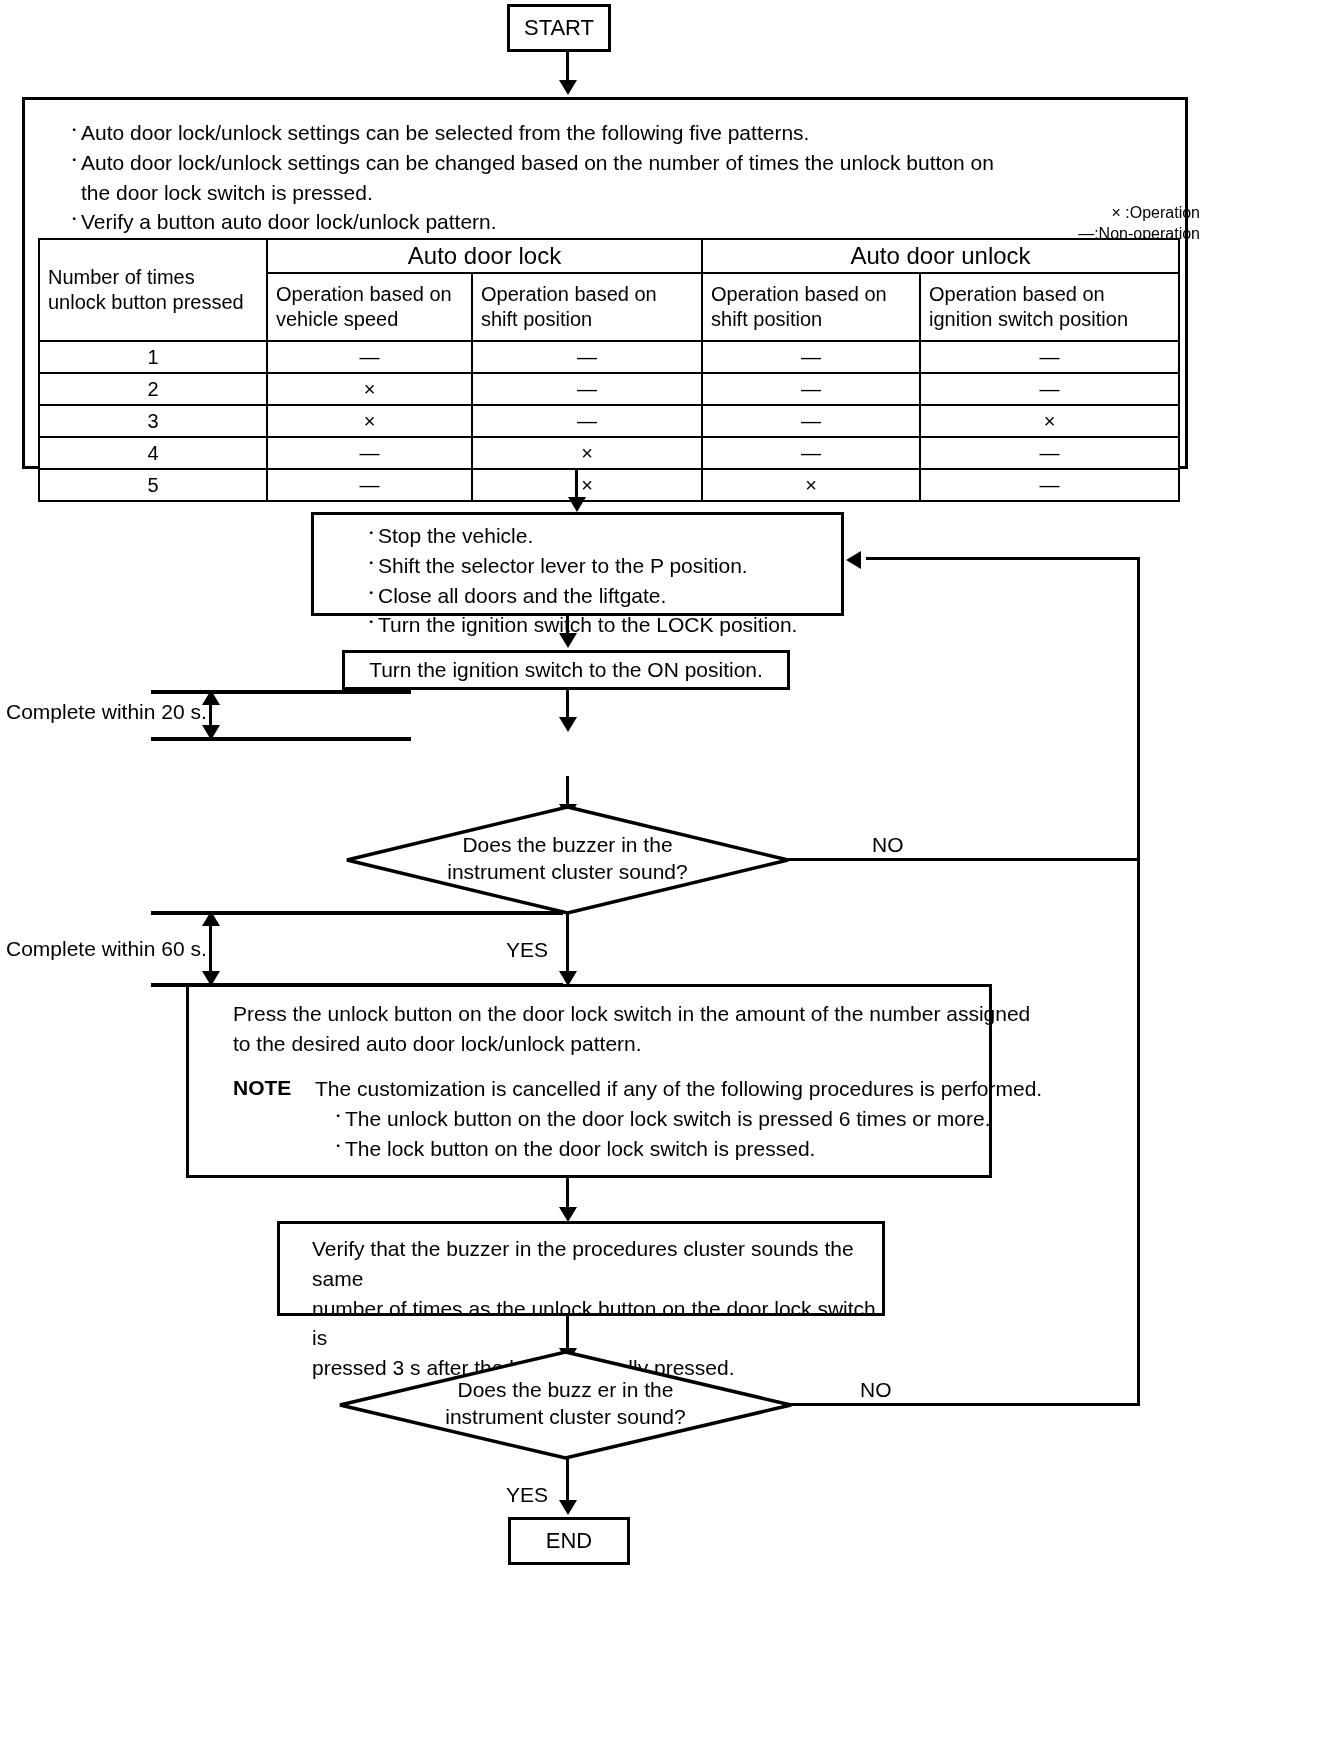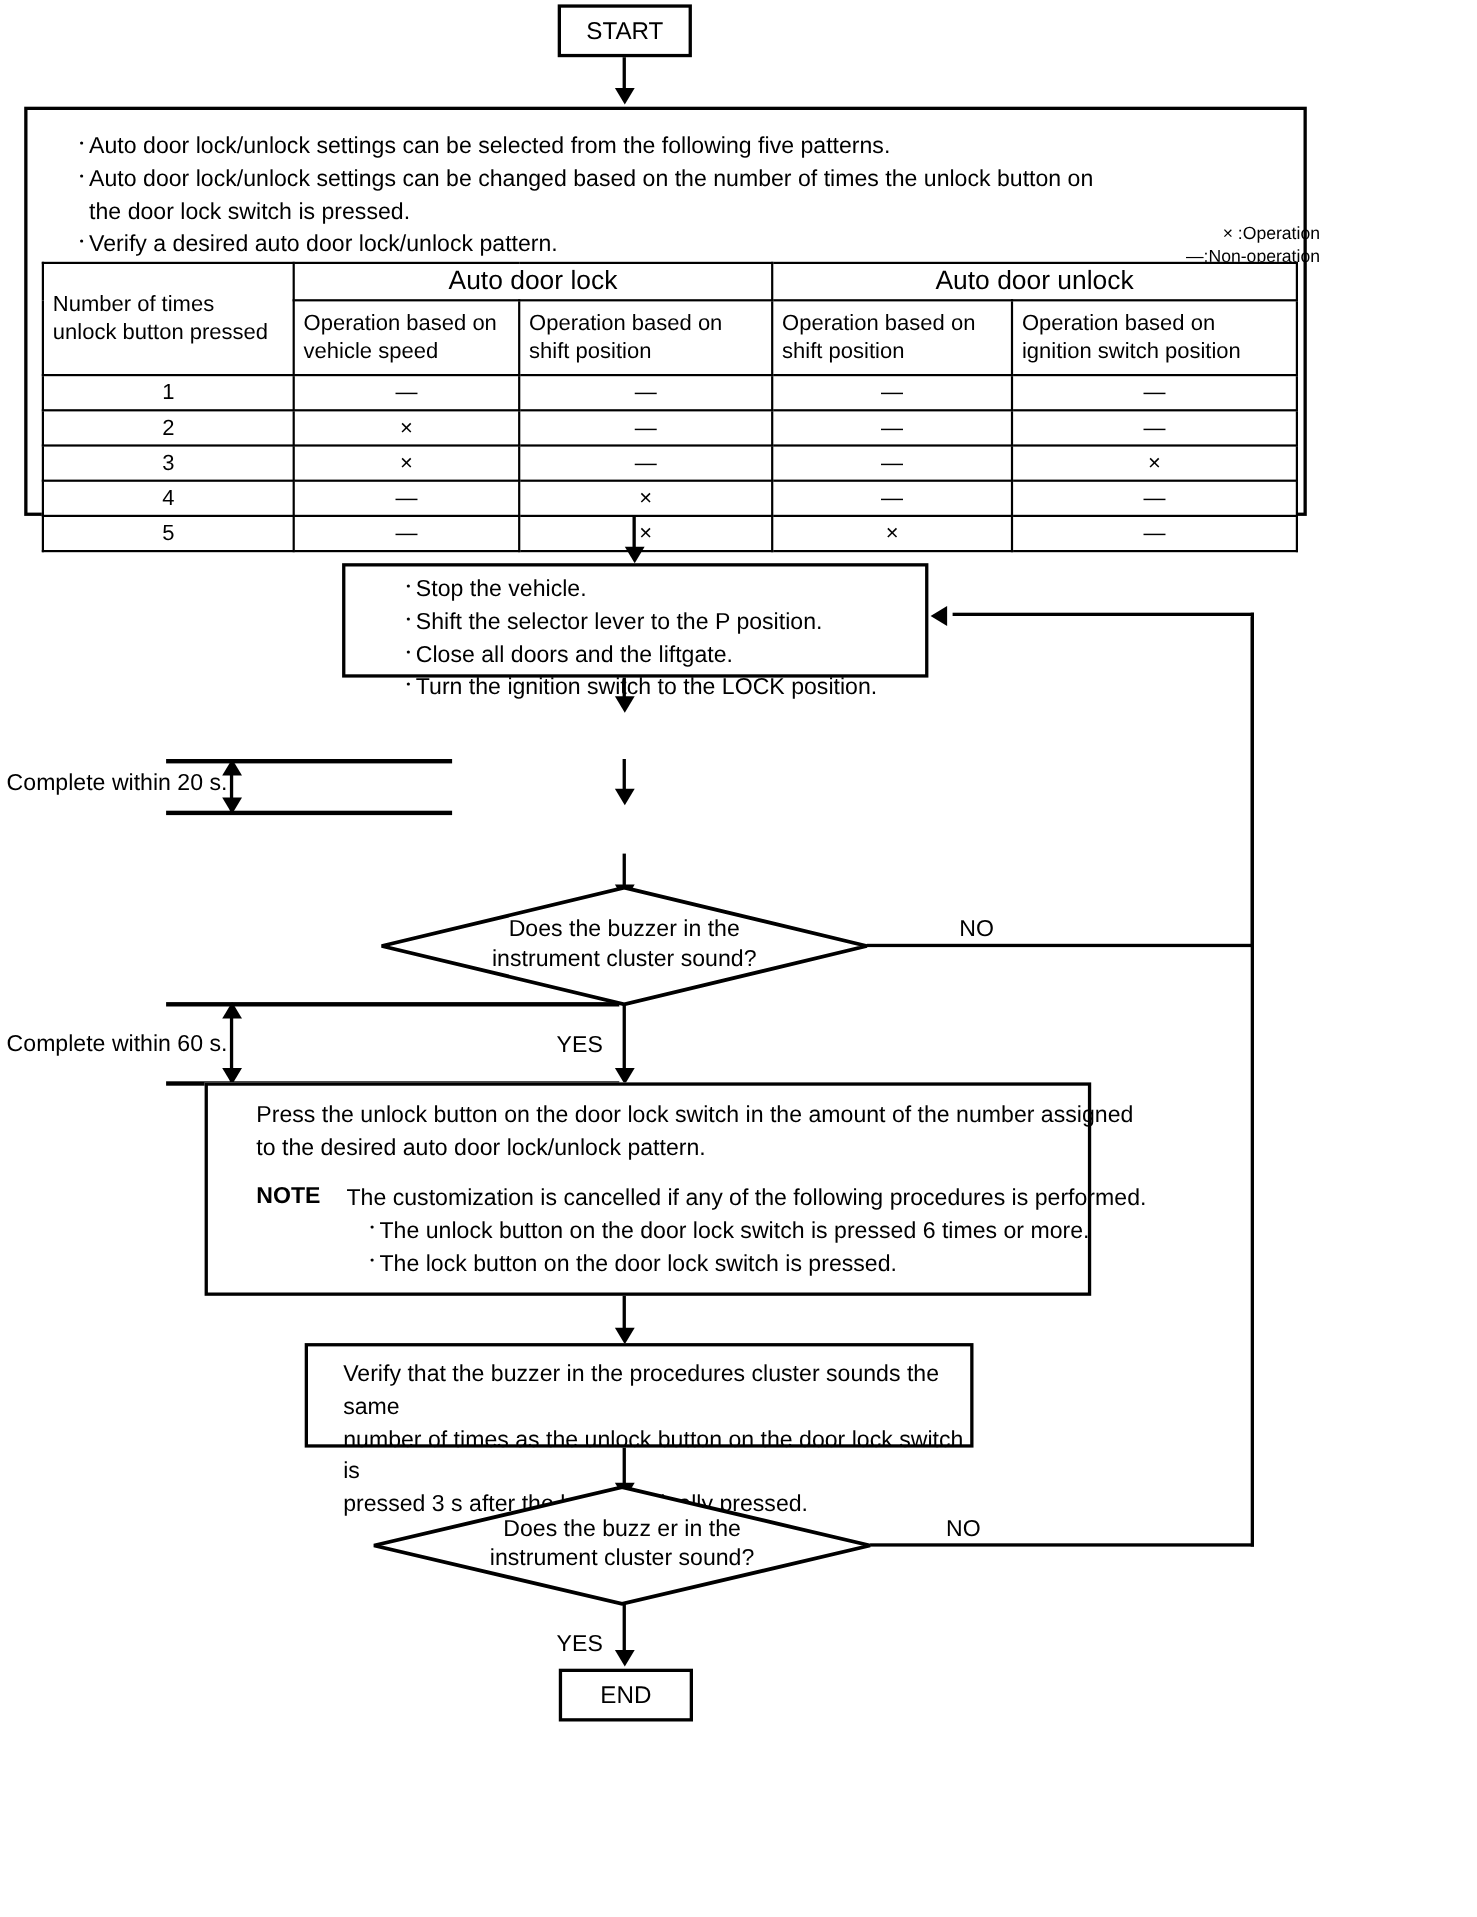--- a/index.html
+++ b/index.html
@@ -142,41 +142,41 @@
     font-size:21px;
     white-space:nowrap;
   }
   .note-label{font-weight:bold;font-size:21px;}
 </style>
 </head>
 <body>
 
 <div id="page">
 
-  <div class="abs terminal" style="left:507px;top:4px;width:122px;height:48px;">
+  <div class="abs terminal" style="left:507px;top:4px;width:104px;height:48px;">
     <span>START</span>
   </div>
 
   <div class="abs vline" style="left:566px;top:52px;width:3px;height:32px;"></div>
   <div class="abs arrow-down" style="left:559px;top:80px;"></div>
 
   <div class="abs infopanel" style="left:22px;top:97px;width:1166px;height:372px;">
 
     <div class="abs bullets" style="left:40px;top:18px;width:960px;">
       <div class="bl">
         <span class="dot">・</span>
         <span class="txt">Auto door lock/unlock settings can be selected from the following five patterns.</span>
       </div>
       <div class="bl">
         <span class="dot">・</span>
         <span class="txt">Auto door lock/unlock settings can be changed based on the number of times the unlock button on the door lock switch is pressed.</span>
       </div>
       <div class="bl">
         <span class="dot">・</span>
-        <span class="txt">Verify a desired auto door lock/unlock pattern.</span>
+        <span class="txt">Verify a button auto door lock/unlock pattern.</span>
       </div>
     </div>
 
     <div class="abs legend" style="left:995px;top:92px;width:180px;">
       <div>× :Operation</div>
       <div>—:Non-operation</div>
     </div>
 
     <div class="abs" style="left:13px;top:138px;width:1140px;">
       <table class="pat" style="width:1140px;">
@@ -264,20 +264,23 @@
       </div>
     </div>
   </div>
 
   <div class="abs hline" style="left:866px;top:557px;width:274px;height:3px;"></div>
   <div class="abs arrow-left" style="left:846px;top:551px;"></div>
 
   <div class="abs vline" style="left:566px;top:616px;width:3px;height:21px;"></div>
   <div class="abs arrow-down" style="left:559px;top:633px;"></div>
 
+  <div class="abs box" style="left:342px;top:650px;width:448px;height:40px;">
+    <span>Turn the ignition switch to the ON position.</span>
+  </div>
 
   <div class="abs vline" style="left:566px;top:690px;width:3px;height:31px;"></div>
   <div class="abs arrow-down" style="left:559px;top:717px;"></div>
 
   <div class="abs hline" style="left:151px;top:690px;width:260px;height:4px;"></div>
   <div class="abs hline" style="left:151px;top:737px;width:260px;height:4px;"></div>
   <div class="abs vline" style="left:209px;top:694px;width:3px;height:45px;"></div>
   <div class="abs arrow-up" style="left:202px;top:690px;"></div>
   <div class="abs arrow-down" style="left:202px;top:725px;"></div>
   <div class="abs lbl" style="left:6px;top:700px;">Complete within 20 s.</div>

